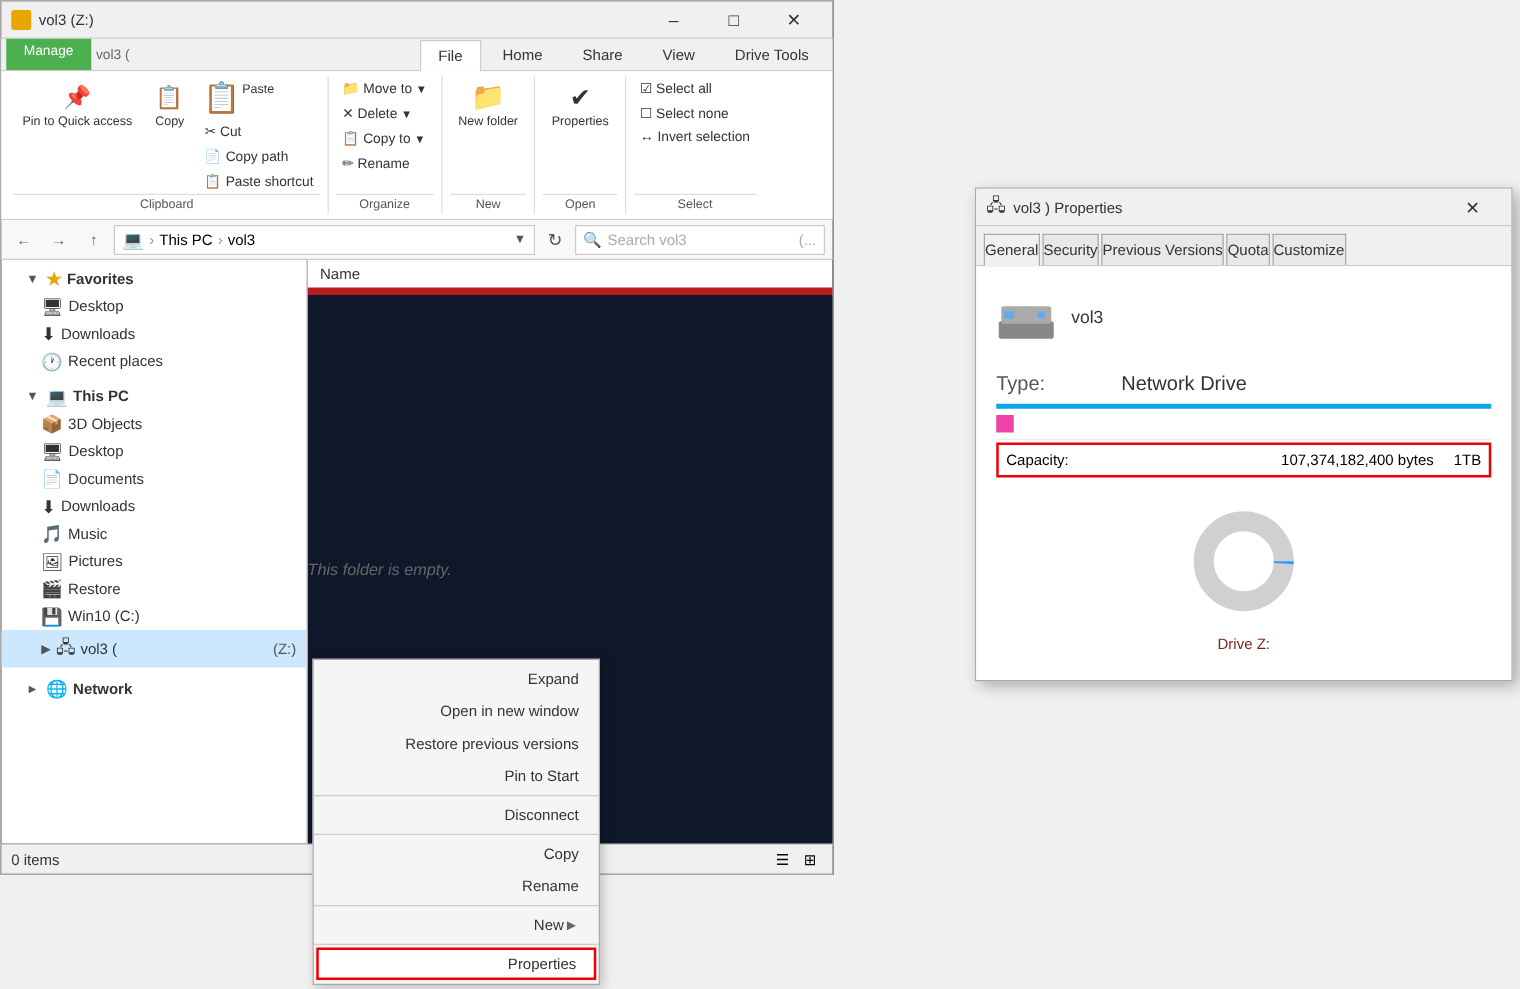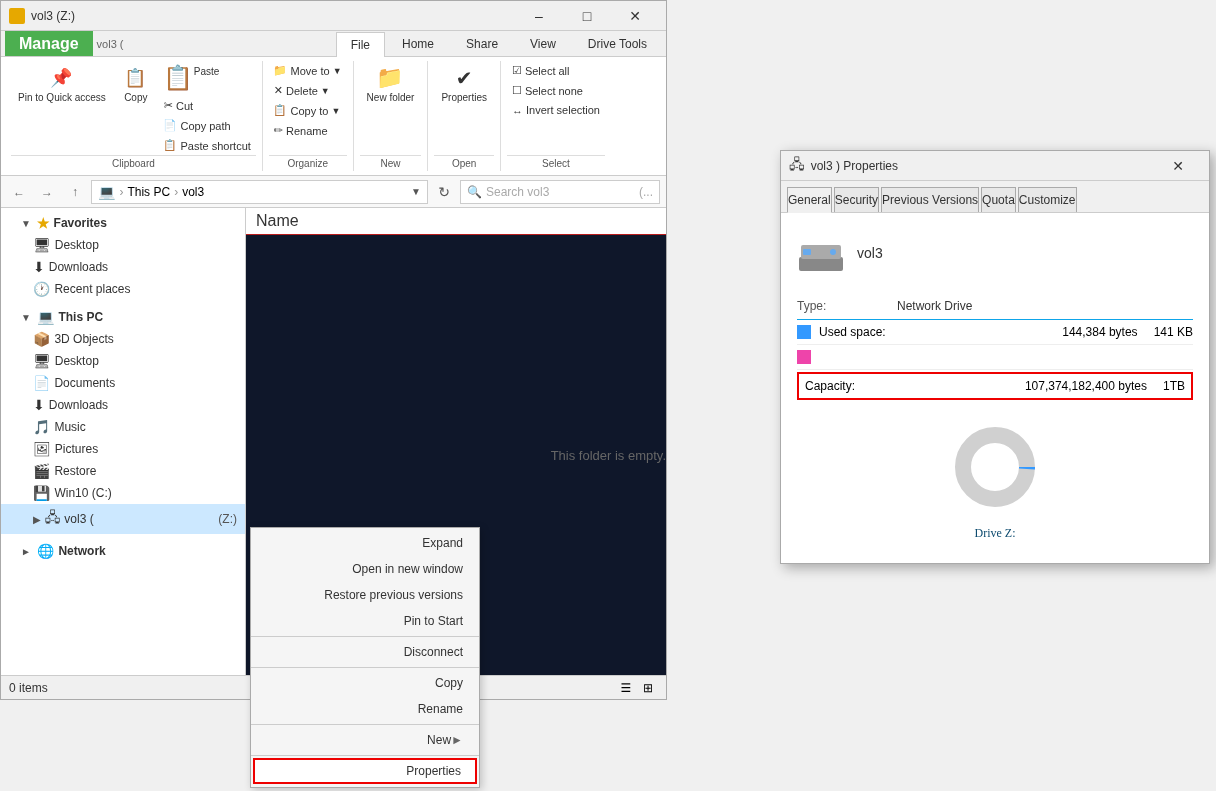--- a/index.html
+++ b/index.html
@@ -75,26 +75,25 @@
       border-color: #ccc;
       border-bottom-color: #fff;
       margin-bottom: -1px;
       z-index: 1;
     }
     .manage-tab {
       background: #4caf50 !important;
       color: #fff !important;
       border-color: #4caf50 !important;
       padding: 4px 14px;
-      font-size: 16px;
+      font-size: 11px;
       cursor: pointer;
       height: 100%;
       display: flex; 
       border-bottom-color: transparent !important;
-      font-weight: bold;
     }
     .ribbon-content {
       display: flex;
       padding: 4px 4px;
       gap: 0;
       background: #fff;
       min-height: 80px;
     }
     .ribbon-group {
       display: flex;
@@ -250,31 +249,32 @@
       flex: 1;
       display: flex;
       flex-direction: column;
       position: relative;
       overflow: hidden;
     }
     .content-body {
       flex: 1;
       display: flex;
       align-items: center;
-      justify-content: flex-end;
+      justify-content: flex-start;
       color: #666;
       font-size: 13px;
+      font-style: italic;
     }
     .column-header {
       display: flex;
       align-items: center;
       padding: 4px 10px;
-      font-size: 16px;
-      color: #333;
-      border-bottom: 1px solid #b91c1c;
+      font-size: 12px;
+      color: #333;
+      border-bottom: 6px solid #b91c1c;
       background: #fff;
     }
 
     
     .status-bar {
       height: 24px;
       background: #f0f0f0;
       border-top: 1px solid #ccc;
       display: flex;
       align-items: center;
@@ -394,22 +394,22 @@
       width: 48px; height: 48px;
       display: flex; align-items: center; justify-content: center;
     }
     .dialog-drive-name {
       font-size: 14px;
       color: #333;
     }
     .dialog-prop-row {
       display: flex;
       padding: 6px 0;
-      border-bottom: 1px solid #0ea5e9;
-      font-size: 12px;
+      border-bottom: 4px solid #0ea5e9;
+      font-size: 16px;
       color: #333;
     }
     .dialog-prop-label {
       width: 100px;
       color: #555;
       flex-shrink: 0;
     }
     .dialog-prop-value {
       flex: 1;
       color: #333;
@@ -447,23 +447,22 @@
       gap: 16px;
     }
     .drive-chart-area {
       display: flex;
       flex-direction: column;
       align-items: center;
       margin: 12px 0 6px;
     }
     .drive-label {
       font-size: 12px;
-      color: #0c4a6e;
+      color: #7f1d1d;
       margin-top: 4px;
-      font-family: Liberation Serif, serif;
     }
     .dialog-footer {
       display: flex;
       justify-content: flex-end;
       padding: 8px 16px;
       gap: 8px;
       background: #f0f0f0;
       border-top: 1px solid #ccc;
     }
     .dialog-btn {
@@ -823,30 +822,20 @@
       </div>
       <span class="dialog-drive-name">vol3</span>
     </div>
 
     <div class="dialog-prop-row">
       <span class="dialog-prop-label">Type:</span>
       <span class="dialog-prop-value">Network Drive</span>
     </div>
 
 
-    <div class="space-row">
-      <div class="space-dot" style="background:#3399ff;"></div>
-      <div class="space-row-inner">
-        <span>Used space:</span>
-        <div class="space-values">
-          <span>144,384 bytes</span>
-          <span>141 KB</span>
-        </div>
-      </div>
-    </div>
 
     <div class="space-row">
       <div class="space-dot" style="background:#ee44aa;"></div>
     </div>
 
     <div class="capacity-row">
       <div class="space-row-inner">
         <span>Capacity:</span>
         <div class="space-values">
           <span>107,374,182,400 bytes</span>

